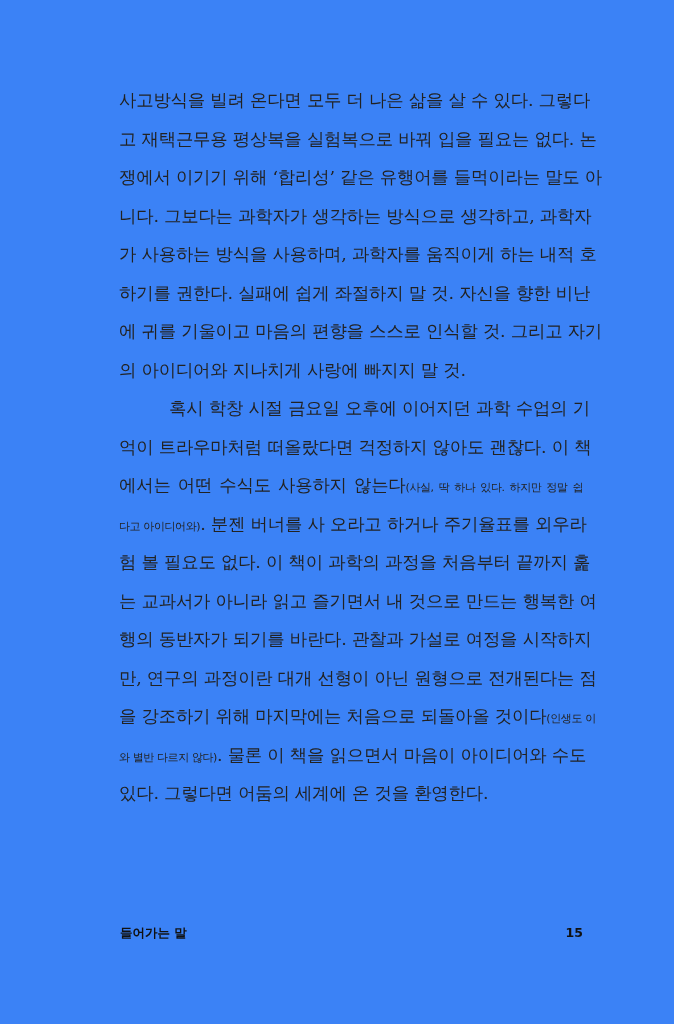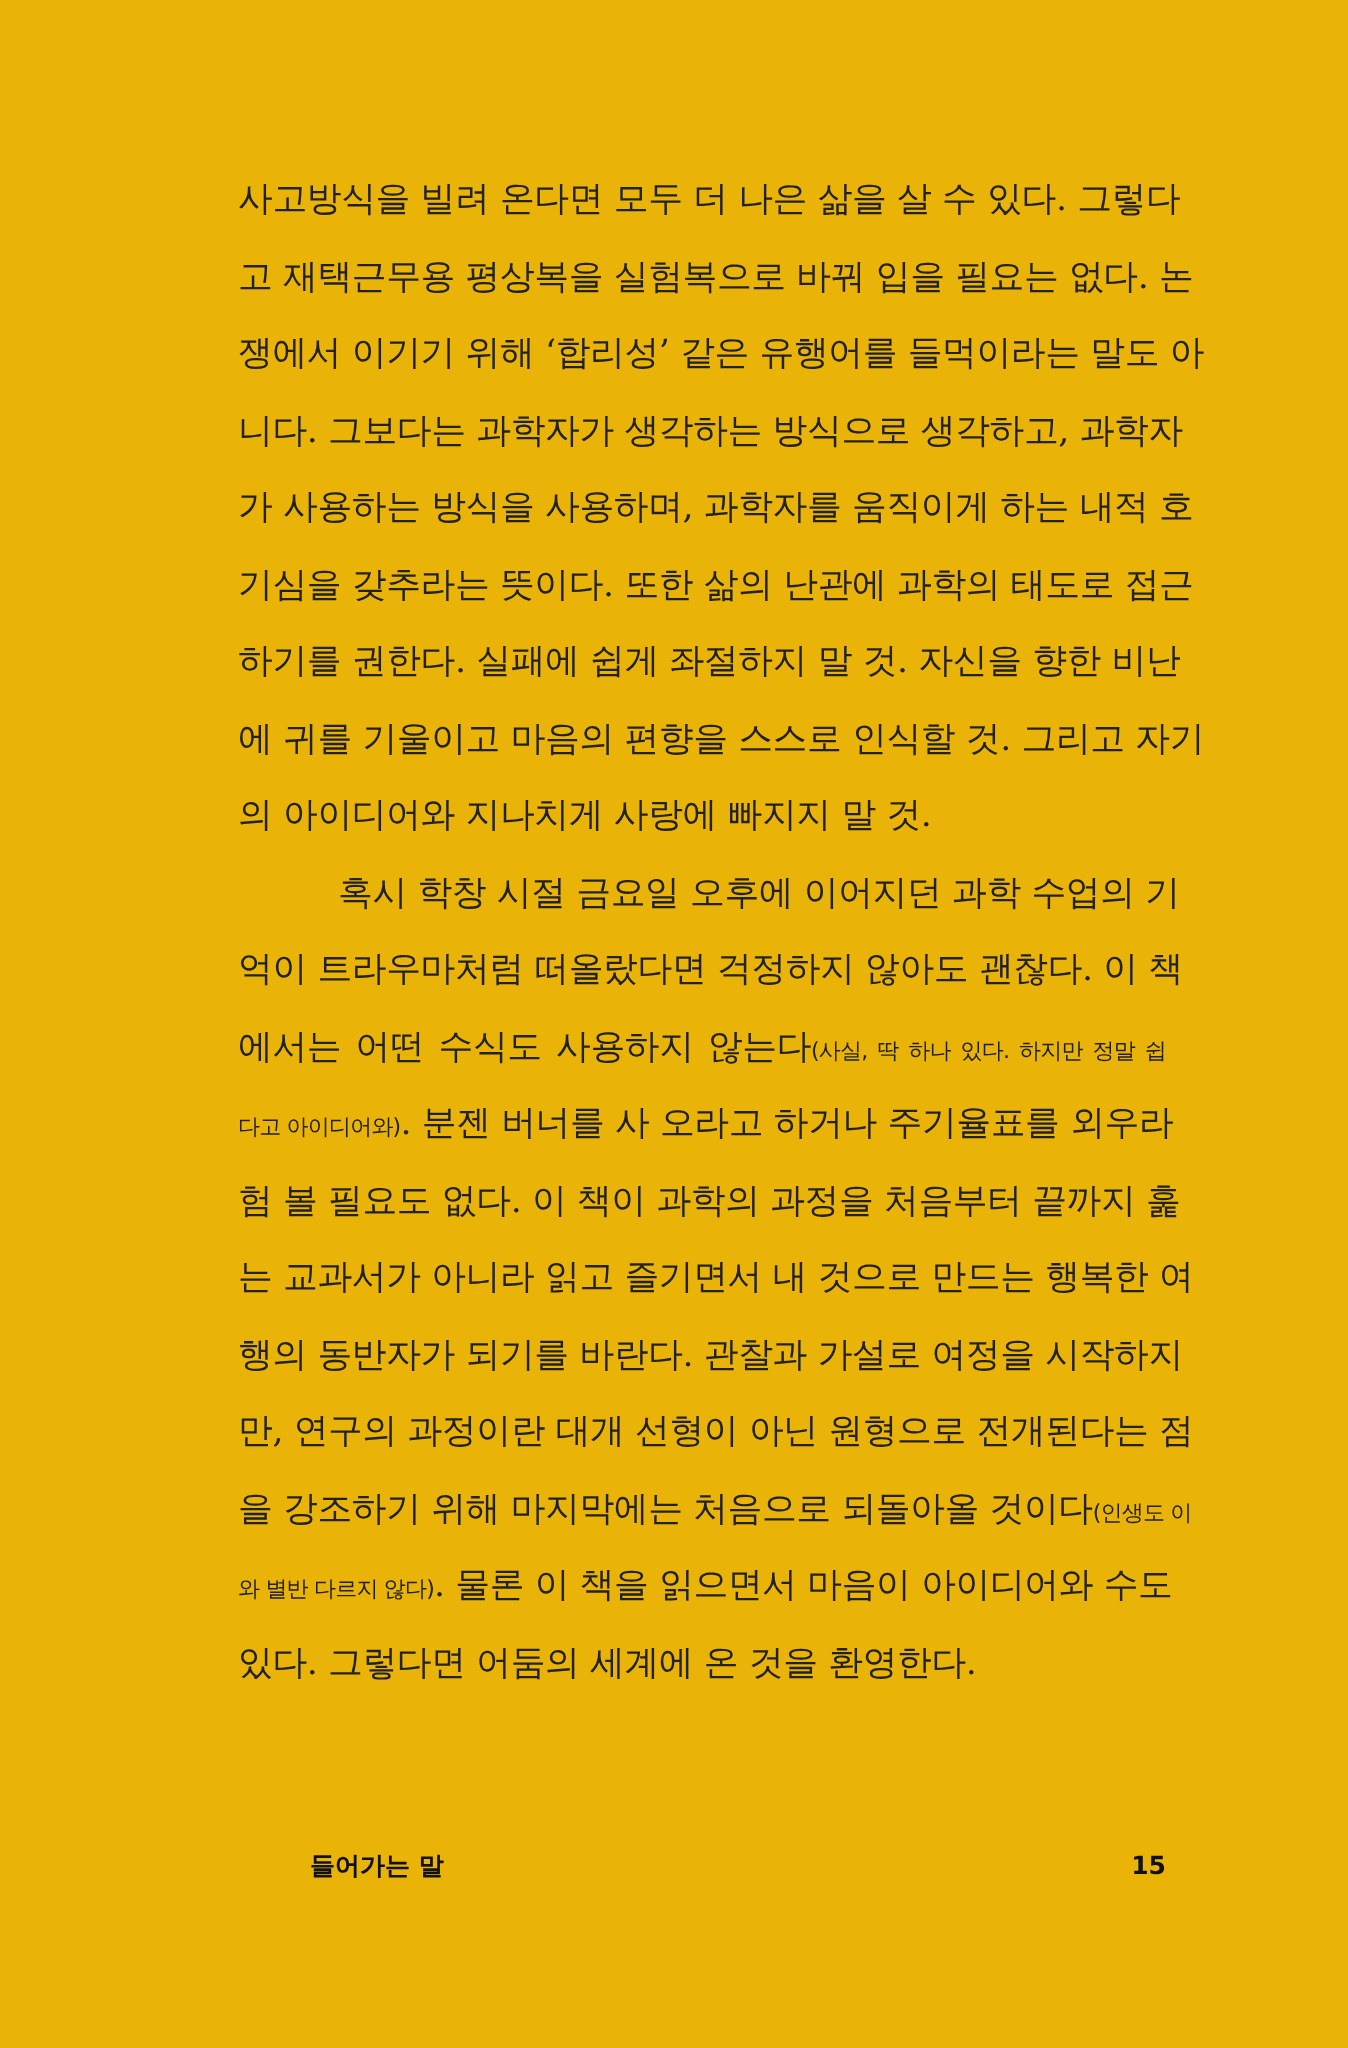--- a/index.html
+++ b/index.html
@@ -13,21 +13,21 @@
       position: relative;
       overflow: hidden;
       font-family: "DejaVu Serif", "Liberation Serif", serif;
       color: #222222;
     }
     .page {
       position: absolute;
       left: 0; top: 0;
       width: 674px;
       height: 1024px;
-      background: #eab308;
+      background: #3b82f6;
     }
     .body-text {
       position: absolute;
       left: 119px;
       top: 81px;
       width: 464px;
     }
     .line {
       height: 38.5px;
       line-height: 38.5px;
@@ -57,40 +57,38 @@
       height: 20px;
       font-family: "DejaVu Sans", "Liberation Sans", sans-serif;
       font-weight: bold;
       font-size: 12.5px;
       color: #111111;
     }
     .footer .section {
       position: absolute;
       left: 0;
       top: 0;
-      margin-left: 35px;
     }
     .footer .page-num {
       position: absolute;
       right: 0;
       top: 0;
       text-align: center;
     }
   </style>
 </head>
 <body>
 
 <div class="page">
   <div class="body-text">
     <div class="line"><span>사고방식을 빌려 온다면 모두 더 나은 삶을 살 수 있다. 그렇다</span></div>
     <div class="line"><span>고 재택근무용 평상복을 실험복으로 바꿔 입을 필요는 없다. 논</span></div>
     <div class="line"><span>쟁에서 이기기 위해 ‘합리성’ 같은 유행어를 들먹이라는 말도 아</span></div>
     <div class="line"><span>니다. 그보다는 과학자가 생각하는 방식으로 생각하고, 과학자</span></div>
     <div class="line"><span>가 사용하는 방식을 사용하며, 과학자를 움직이게 하는 내적 호</span></div>
-    <div class="line"><span>기심을 갖추라는 뜻이다. 또한 삶의 난관에 과학의 태도로 접근</span></div>
     <div class="line"><span>하기를 권한다. 실패에 쉽게 좌절하지 말 것. 자신을 향한 비난</span></div>
     <div class="line"><span>에 귀를 기울이고 마음의 편향을 스스로 인식할 것. 그리고 자기</span></div>
     <div class="line last"><span>의 아이디어와 지나치게 사랑에 빠지지 말 것.</span></div>
     <div class="line indent"><span>혹시 학창 시절 금요일 오후에 이어지던 과학 수업의 기</span></div>
     <div class="line"><span>억이 트라우마처럼 떠올랐다면 걱정하지 않아도 괜찮다. 이 책</span></div>
     <div class="line"><span>에서는 어떤 수식도 사용하지 않는다</span><span class="note">(사실, 딱 하나 있다. 하지만 정말 쉽</span></div>
     <div class="line"><span class="note">다고 아이디어와)</span><span>. 분젠 버너를 사 오라고 하거나 주기율표를 외우라</span></div>
     <div class="line"><span>험 볼 필요도 없다. 이 책이 과학의 과정을 처음부터 끝까지 훑</span></div>
     <div class="line"><span>는 교과서가 아니라 읽고 즐기면서 내 것으로 만드는 행복한 여</span></div>
     <div class="line"><span>행의 동반자가 되기를 바란다. 관찰과 가설로 여정을 시작하지</span></div>

